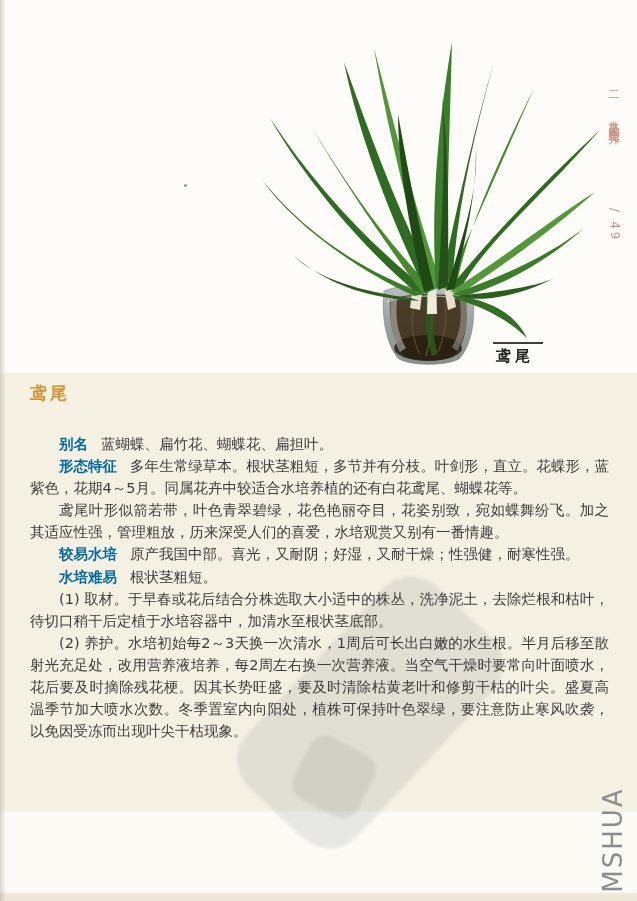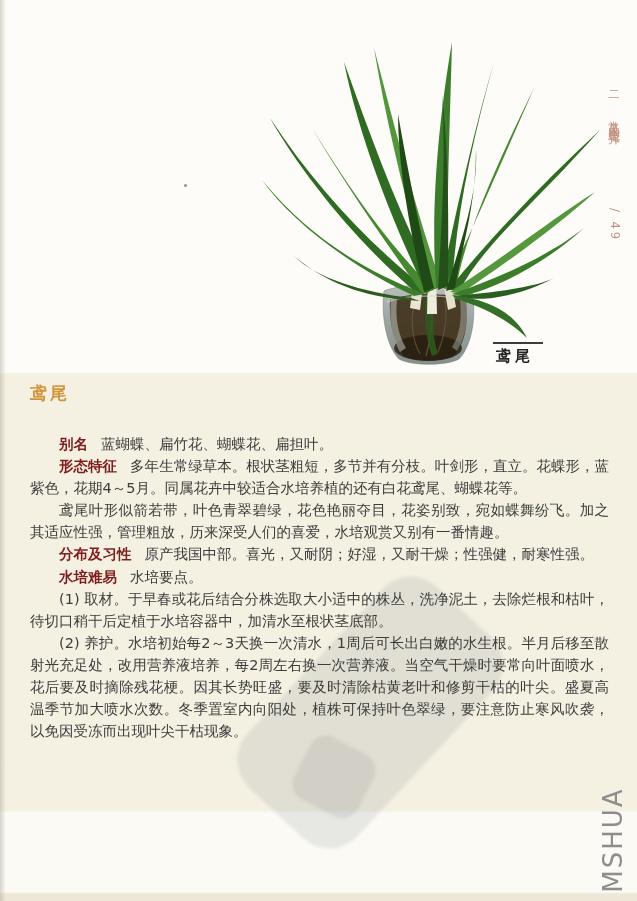--- a/index.html
+++ b/index.html
@@ -29,21 +29,21 @@
   .caption-rule{position:absolute;left:493px;top:342px;width:50px;height:2px;background:#3c3c3c;}
   .photo-caption{position:absolute;left:496px;top:347px;font-family:"DejaVu Serif","Liberation Serif",serif;
     font-weight:bold;font-size:15px;letter-spacing:4px;color:#222;}
 
   
   .article-title{position:absolute;left:30px;top:382px;font-size:17px;font-weight:bold;
     color:#d1953c;letter-spacing:3px;}
   .article-body{position:absolute;left:30px;top:433px;width:579px;
     font-size:14.5px;line-height:22.1px;color:#3c3c3c;text-align:justify;z-index:3;}
   .article-body p{margin:0;text-indent:2em;}
-  .entry-label{font-weight:bold;color:#7f1d1d;}
+  .entry-label{font-weight:bold;color:#0369a1;}
   .entry-label:not(:empty){margin-right:.9em;}
 
   
   .seal{position:absolute;left:295px;top:575px;width:150px;height:275px;border-radius:38px;
     background:rgba(88,90,96,.12);transform:rotate(43deg);filter:blur(1.5px);z-index:1;}
   .seal-2{position:absolute;left:298px;top:742px;width:72px;height:70px;border-radius:18px;
     background:rgba(80,82,88,.10);transform:rotate(28deg);filter:blur(1.5px);z-index:1;}
 
   
   .mshua{position:absolute;left:557px;top:826px;width:112px;height:28px;
@@ -113,19 +113,19 @@
 
 <div class="seal"></div>
 <div class="seal-2"></div>
 
 <div class="article-title">鸢尾</div>
 
 <div class="article-body">
   <p><span class="entry-label">别名</span><span>蓝蝴蝶、扁竹花、蝴蝶花、扁担叶。</span></p>
   <p><span class="entry-label">形态特征</span><span>多年生常绿草本。根状茎粗短，多节并有分枝。叶剑形，直立。花蝶形，蓝紫色，花期4～5月。同属花卉中较适合水培养植的还有白花鸢尾、蝴蝶花等。</span></p>
   <p><span class="entry-label"></span><span>鸢尾叶形似箭若带，叶色青翠碧绿，花色艳丽夺目，花姿别致，宛如蝶舞纷飞。加之其适应性强，管理粗放，历来深受人们的喜爱，水培观赏又别有一番情趣。</span></p>
-  <p><span class="entry-label">分布及习性</span><span>原产我国中部。喜光，又耐阴；好湿，又耐干燥；性强健，耐寒性强。</span></p>
-  <p><span class="entry-label">水培难易</span><span>水培要点。</span></p>
+  <p><span class="entry-label">较易水培</span><span>原产我国中部。喜光，又耐阴；好湿，又耐干燥；性强健，耐寒性强。</span></p>
+  <p><span class="entry-label">水培难易</span><span>根状茎粗短。</span></p>
   <p><span class="entry-label"></span><span>(1) 取材。于早春或花后结合分株选取大小适中的株丛，洗净泥土，去除烂根和枯叶，待切口稍干后定植于水培容器中，加清水至根状茎底部。</span></p>
   <p><span class="entry-label"></span><span>(2) 养护。水培初始每2～3天换一次清水，1周后可长出白嫩的水生根。半月后移至散射光充足处，改用营养液培养，每2周左右换一次营养液。当空气干燥时要常向叶面喷水，花后要及时摘除残花梗。因其长势旺盛，要及时清除枯黄老叶和修剪干枯的叶尖。盛夏高温季节加大喷水次数。冬季置室内向阳处，植株可保持叶色翠绿，要注意防止寒风吹袭，以免因受冻而出现叶尖干枯现象。</span></p>
 </div>
 
 <div class="mshua">MSHUA</div>
 
 </body></html>

